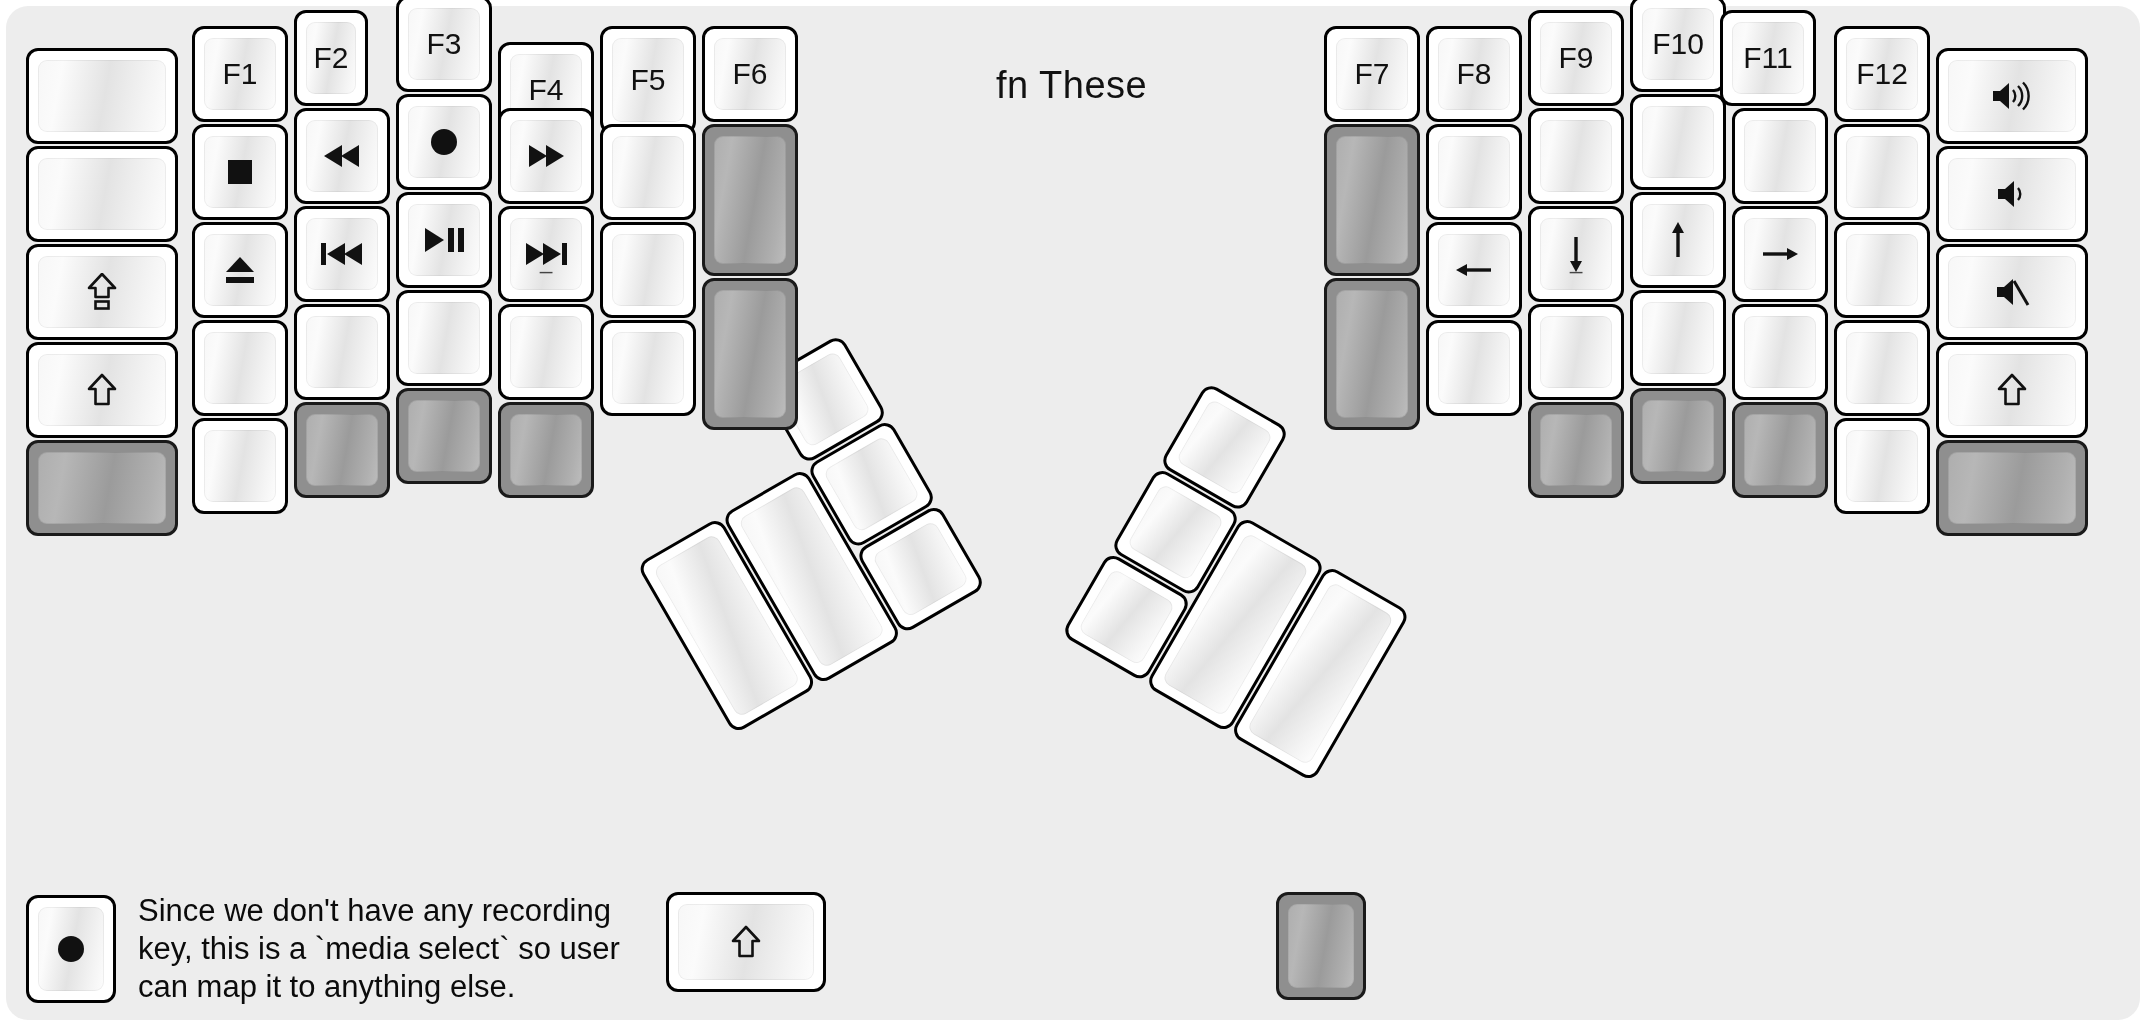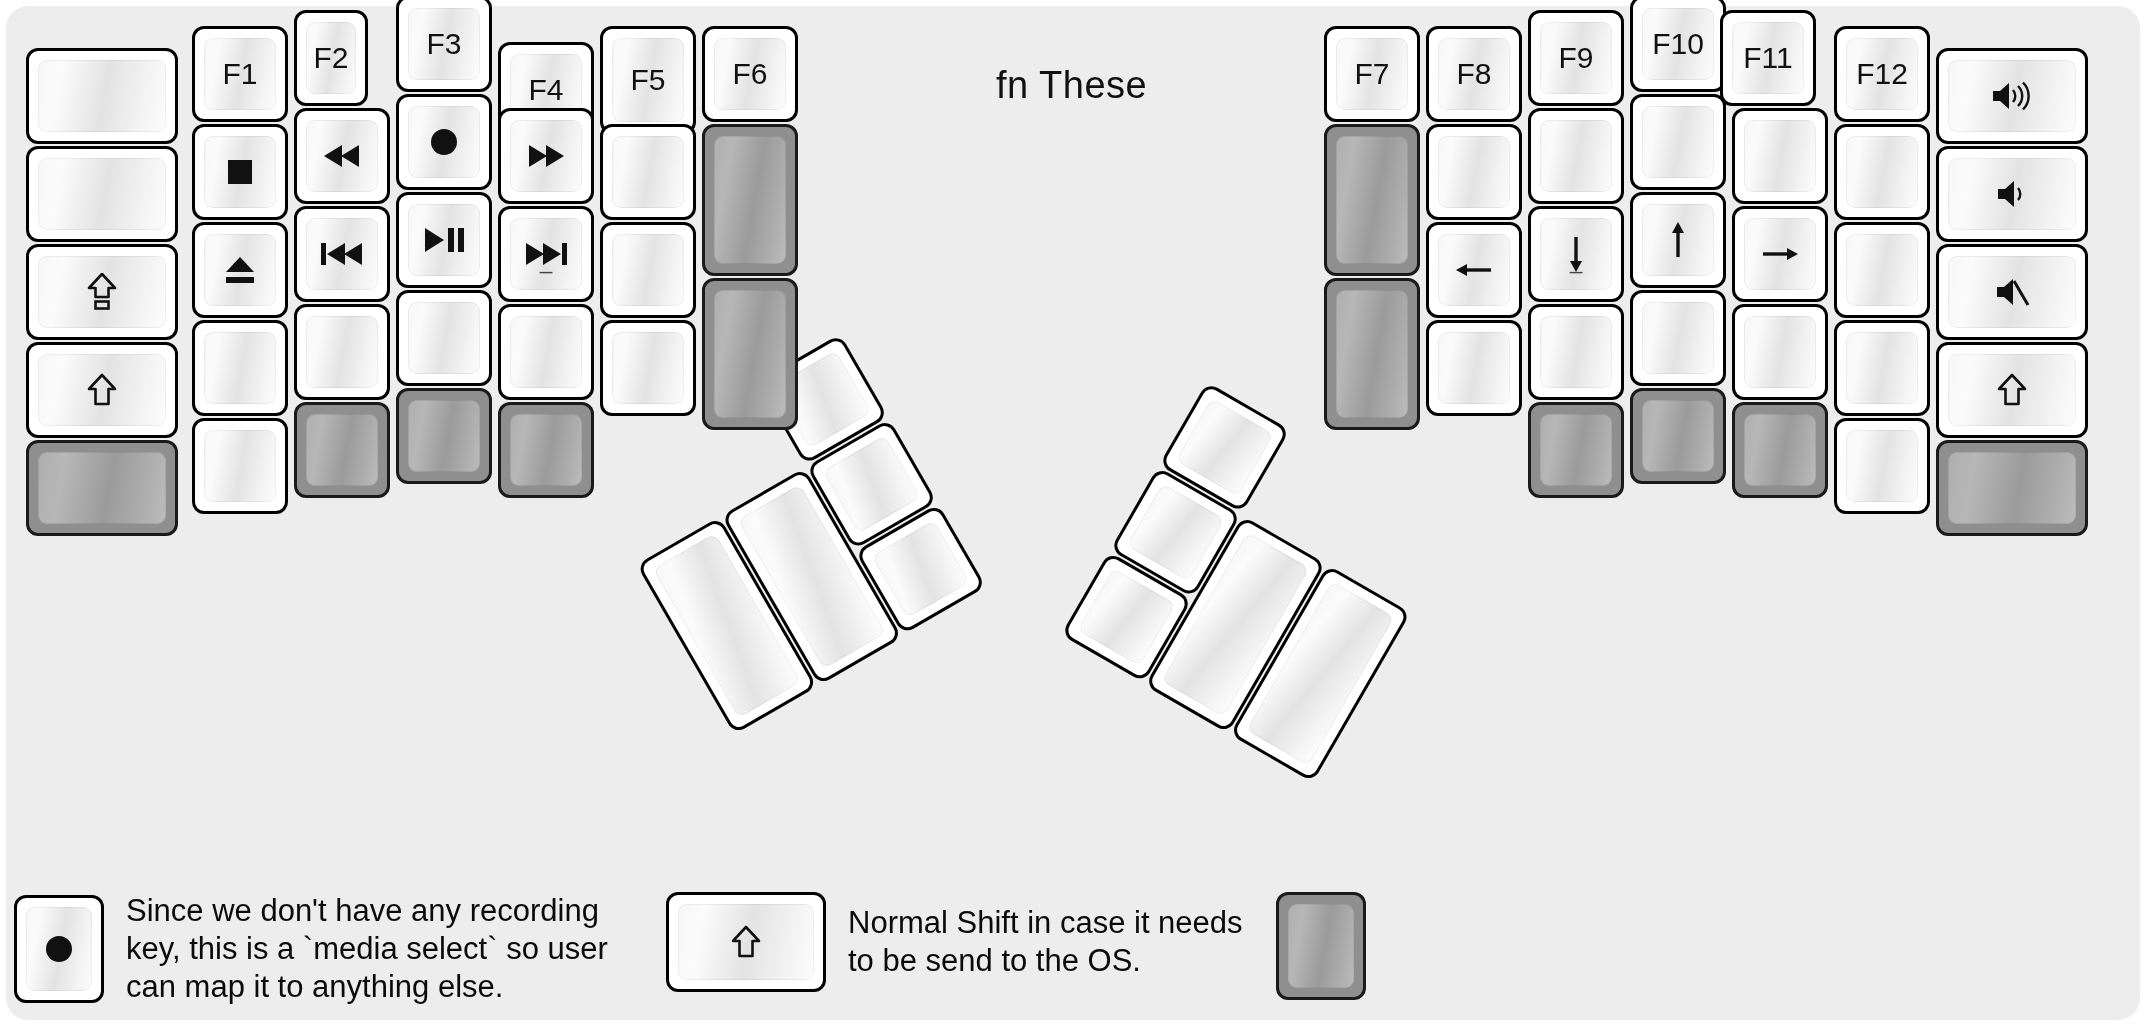--- a/index.html
+++ b/index.html
@@ -470,21 +470,21 @@
           </div>
           <div class="key" style="left: 1218px; top: 480px; width: 96px; height: 196px; z-index: 3;">
             <div class="cap"></div>
           </div>
           <div class="key" style="left: 1316px; top: 480px; width: 96px; height: 196px; z-index: 3;">
             <div class="cap"></div>
           </div>
         </div>
       </div>
     <div id="legend-row">
-        <div class="legend" style="left: 8px; top: 886px;">
+        <div class="legend" style="left: 20px; top: 886px;">
           <div class="lkey" style="width: 90px; height: 108px;">
             <div class="cap">
               <span>
                 <svg class="gl" width="32" height="32" viewBox="0 0 32 32">
                   <circle cx="16" cy="16" r="13" fill="#111"></circle>
                 </svg>
               </span>
             </div>
           </div>
           <div class="ltext">Since we don't have any recording
@@ -494,22 +494,20 @@
         <div class="legend" style="left: 660px; top: 886px;">
           <div class="lkey" style="width: 160px; height: 100px;">
             <div class="cap">
               <span>
                 <svg class="gl" width="30" height="34" viewBox="0 0 30 34">
                   <path d="M15 2 L28 16 L21.5 16 L21.5 31 L8.5 31 L8.5 16 L2 16 Z" fill="none" stroke="#111" stroke-width="2.6" stroke-linejoin="round"></path>
                 </svg>
               </span>
             </div>
           </div>
-          <div class="ltext">Normal Shift in case it needs
-to be send to the OS.</div>
         </div>
         <div class="legend" style="left: 1270px; top: 886px;">
           <div class="lkey trns" style="width: 90px; height: 108px;">
             <div class="cap"></div>
           </div>
         </div>
       </div>
 
   </div>
 </div>

